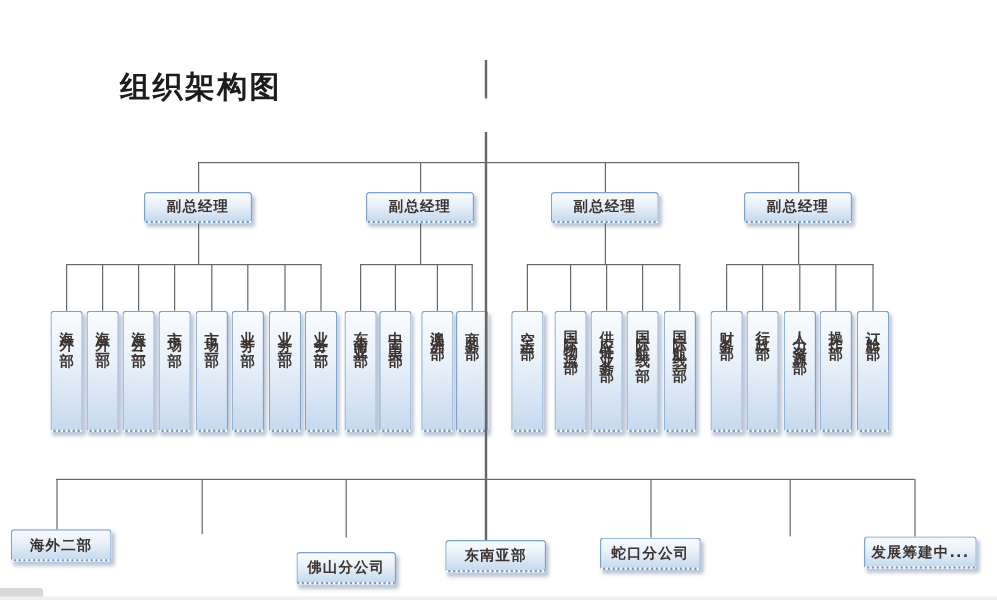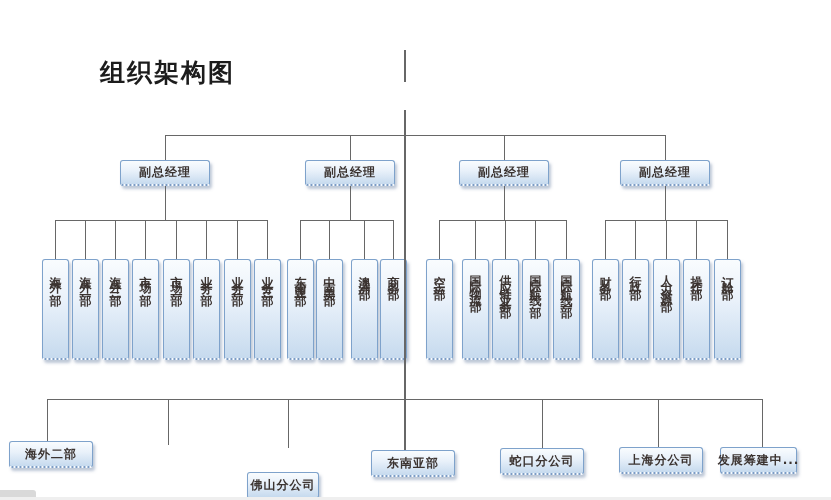--- a/index.html
+++ b/index.html
@@ -129,33 +129,30 @@
   <div class="box vbox" style="left:683px;top:259px;width:27px;height:101px">
       <span class="lbl">操作部</span>
     </div>
   <div class="box vbox" style="left:714px;top:259px;width:27px;height:101px">
       <span class="lbl">订舱部</span>
     </div>
 
   <div class="box" style="left:9px;top:441px;width:84px;height:27px">
       <span class="lbl">海外二部</span>
     </div>
-  <div class="box" style="left:247px;top:472px;width:72px;height:27px">
+  <div class="box" style="left:247px;top:460px;width:83px;height:27px">
       <span class="lbl">佛山分公司</span>
     </div>
   <div class="box" style="left:371px;top:450px;width:84px;height:27px">
       <span class="lbl">东南亚部</span>
     </div>
   <div class="box" style="left:500px;top:448px;width:84px;height:27px">
       <span class="lbl">蛇口分公司</span>
     </div>
-  <div class="box" style="left:619px;top:447px;width:84px;height:27px">
-      <span class="lbl">上海分公司</span>
-    </div>
-  <div class="box" style="left:720px;top:447px;width:77px;height:27px">
+  <div class="box" style="left:720px;top:447px;width:94px;height:27px">
       <span class="lbl">发展筹建中...</span>
     </div>
 
   <i class="ln" style="left:404px;top:50px;width:2px;height:32px"></i>
   <i class="ln" style="left:404px;top:110px;width:2px;height:289px"></i>
   <i class="ln" style="left:165px;top:135px;width:501px;height:1px"></i>
   <i class="ln" style="left:165px;top:135px;width:1px;height:25px"></i>
   <i class="ln" style="left:350px;top:135px;width:1px;height:25px"></i>
   <i class="ln" style="left:504px;top:135px;width:1px;height:25px"></i>
   <i class="ln" style="left:665px;top:135px;width:1px;height:25px"></i>

